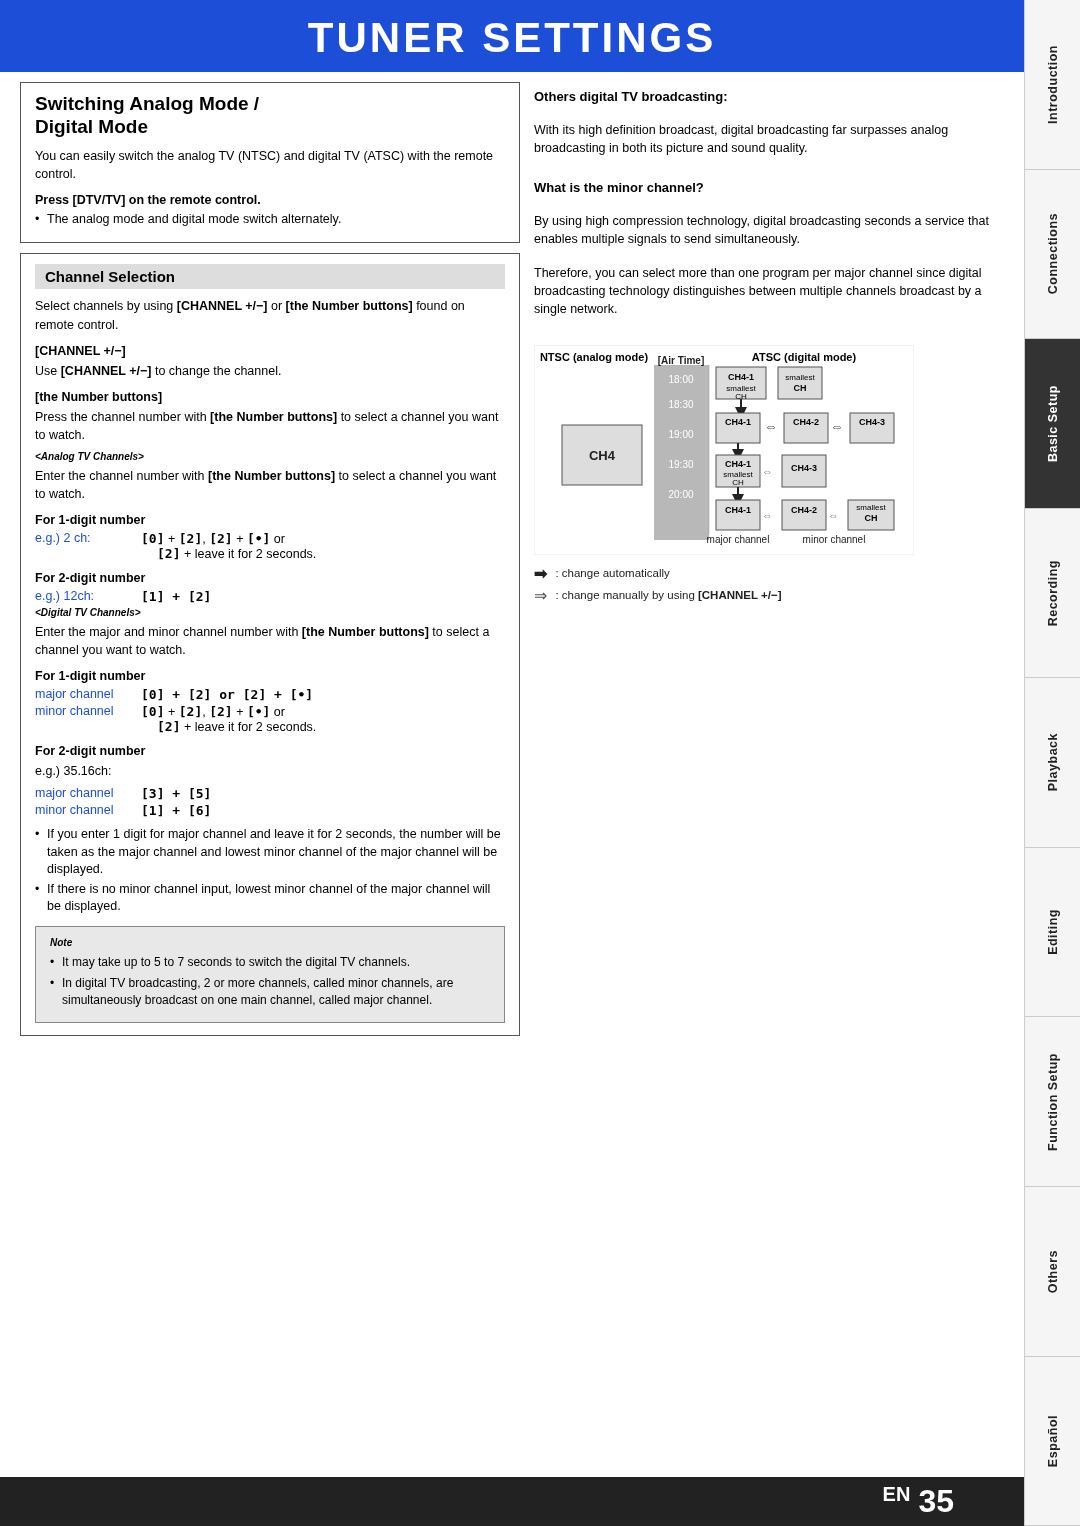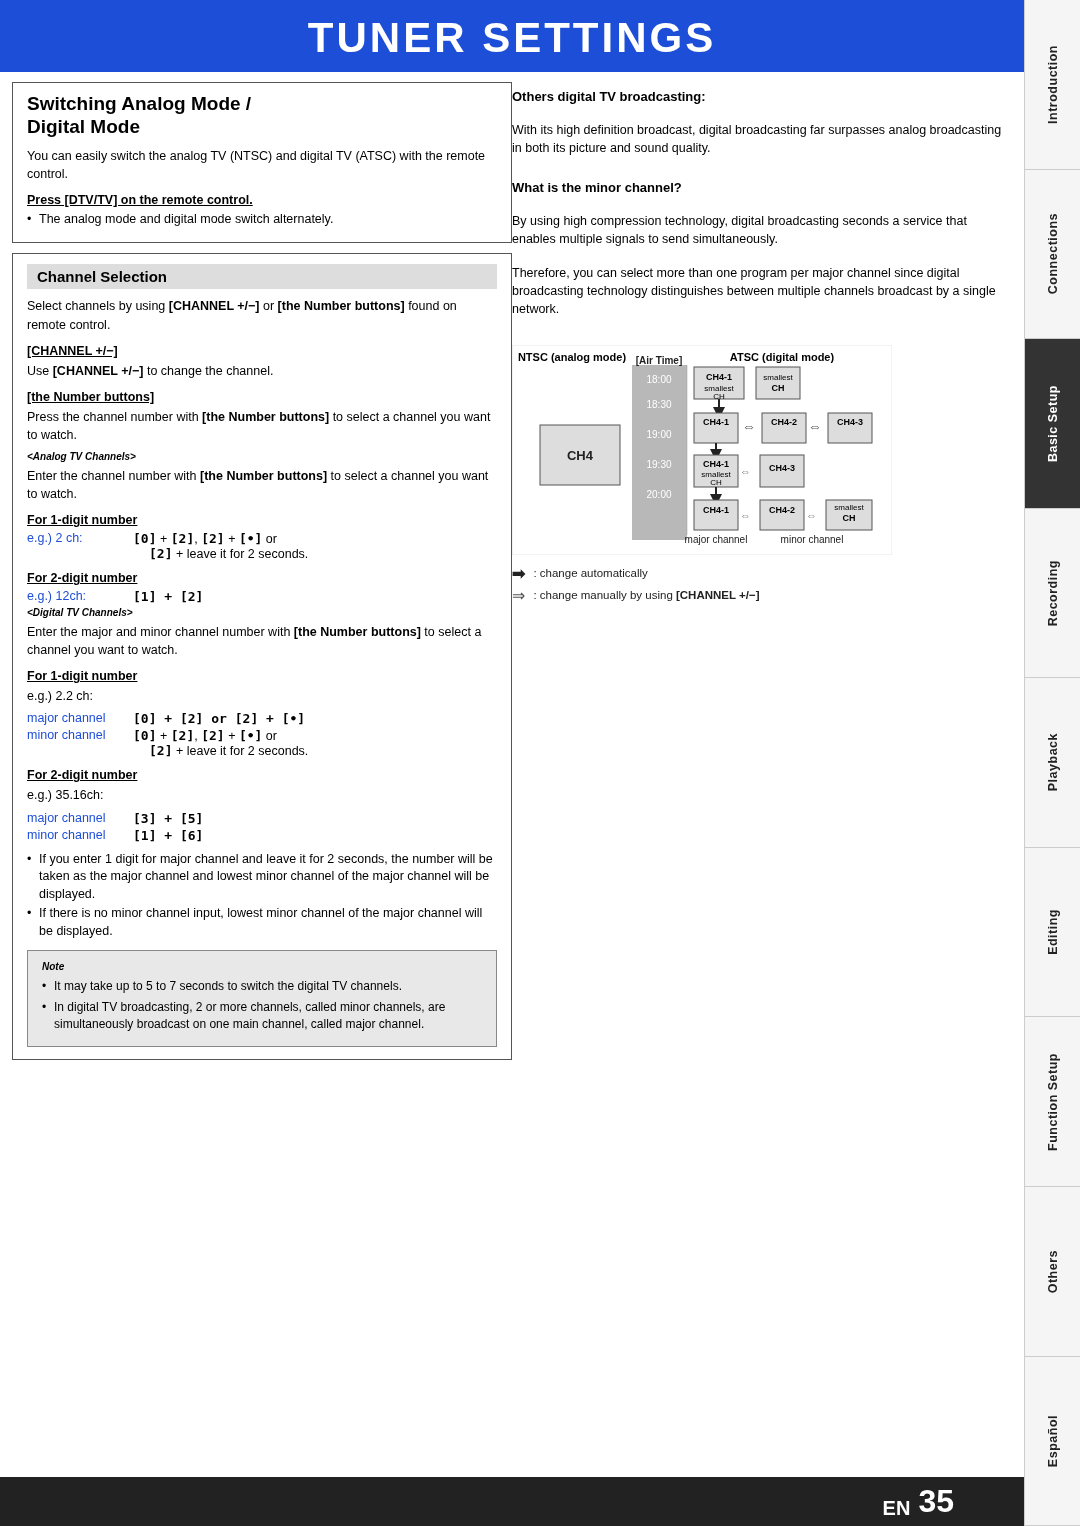--- a/index.html
+++ b/index.html
@@ -31,21 +31,22 @@
       letter-spacing: 3px;
       text-transform: uppercase;
       font-family: Arial Black, Arial, sans-serif;
     }
 
     
     .columns {
       display: flex;
       flex-direction: row;
       flex: 1;
-      padding: 10px 10px 10px 12px;
+      padding: 10px 10px 10px 20px;
+      gap: 14px;
     }
 
     .left-col {
       flex: 0 0 500px;
       display: flex;
       flex-direction: column;
       gap: 10px;
     }
 
     .right-col {
@@ -85,21 +86,20 @@
       line-height: 1.45;
       font-size: 12.5px;
     }
 
     
     .sub-heading {
       font-weight: bold;
       margin-top: 8px;
       margin-bottom: 2px;
       font-size: 12.5px;
-      text-decoration: underline;
     }
 
     .sub-heading-italic {
       font-style: italic;
       font-weight: bold;
       margin-top: 0;
       margin-bottom: 2px;
       font-size: 10px;
     }
 
@@ -225,21 +225,21 @@
     .sidebar-item.active .sidebar-item-text {
       color: #fff;
     }
 
     
     .page-number-bar {
       background: #222;
       color: #fff;
       display: flex;
       justify-content: flex-end;
-      align-items: flex-end;
+      align-items: flex-start;
       padding: 6px 70px 6px 0;
       font-size: 20px;
       font-weight: 900;
     }
 
     .en-label {
       font-size: 20px;
       font-weight: 900;
       margin-right: 8px;
     }
@@ -319,21 +319,20 @@
         <p class="sub-heading"><strong>For 2-digit number</strong></p>
         <div class="channel-entry">
           <span class="channel-label">e.g.) 12ch:</span>
           <span class="channel-value">[1] + [2]</span>
         </div>
 
         <p class="sub-heading-italic">&lt;Digital TV Channels&gt;</p>
         <p>Enter the major and minor channel number with <strong>[the Number buttons]</strong> to select a channel you want to watch.</p>
 
         <p class="sub-heading"><strong>For 1-digit number</strong></p>
-        <p>e.g.) 2.2 ch:</p>
         <div class="channel-entry">
           <span class="channel-label">major channel</span>
           <span class="channel-value">[0] + [2] or [2] + [•]</span>
         </div>
         <div class="channel-entry">
           <span class="channel-label">minor channel</span>
           <div>
             <div><span class="channel-value">[0]</span> + <span class="channel-value">[2]</span>, <span class="channel-value">[2]</span> + <span class="channel-value">[•]</span> or</div>
             <div><span class="indent"><span class="channel-value">[2]</span> + leave it for 2 seconds.</span></div>
           </div>

